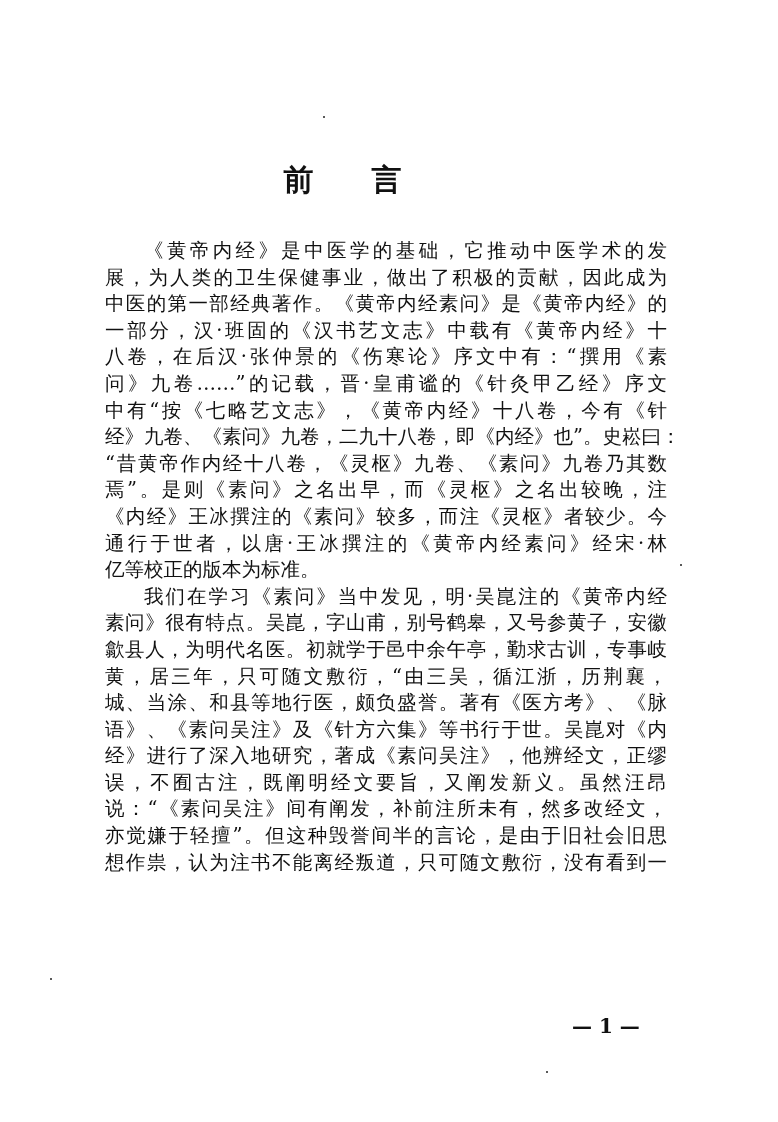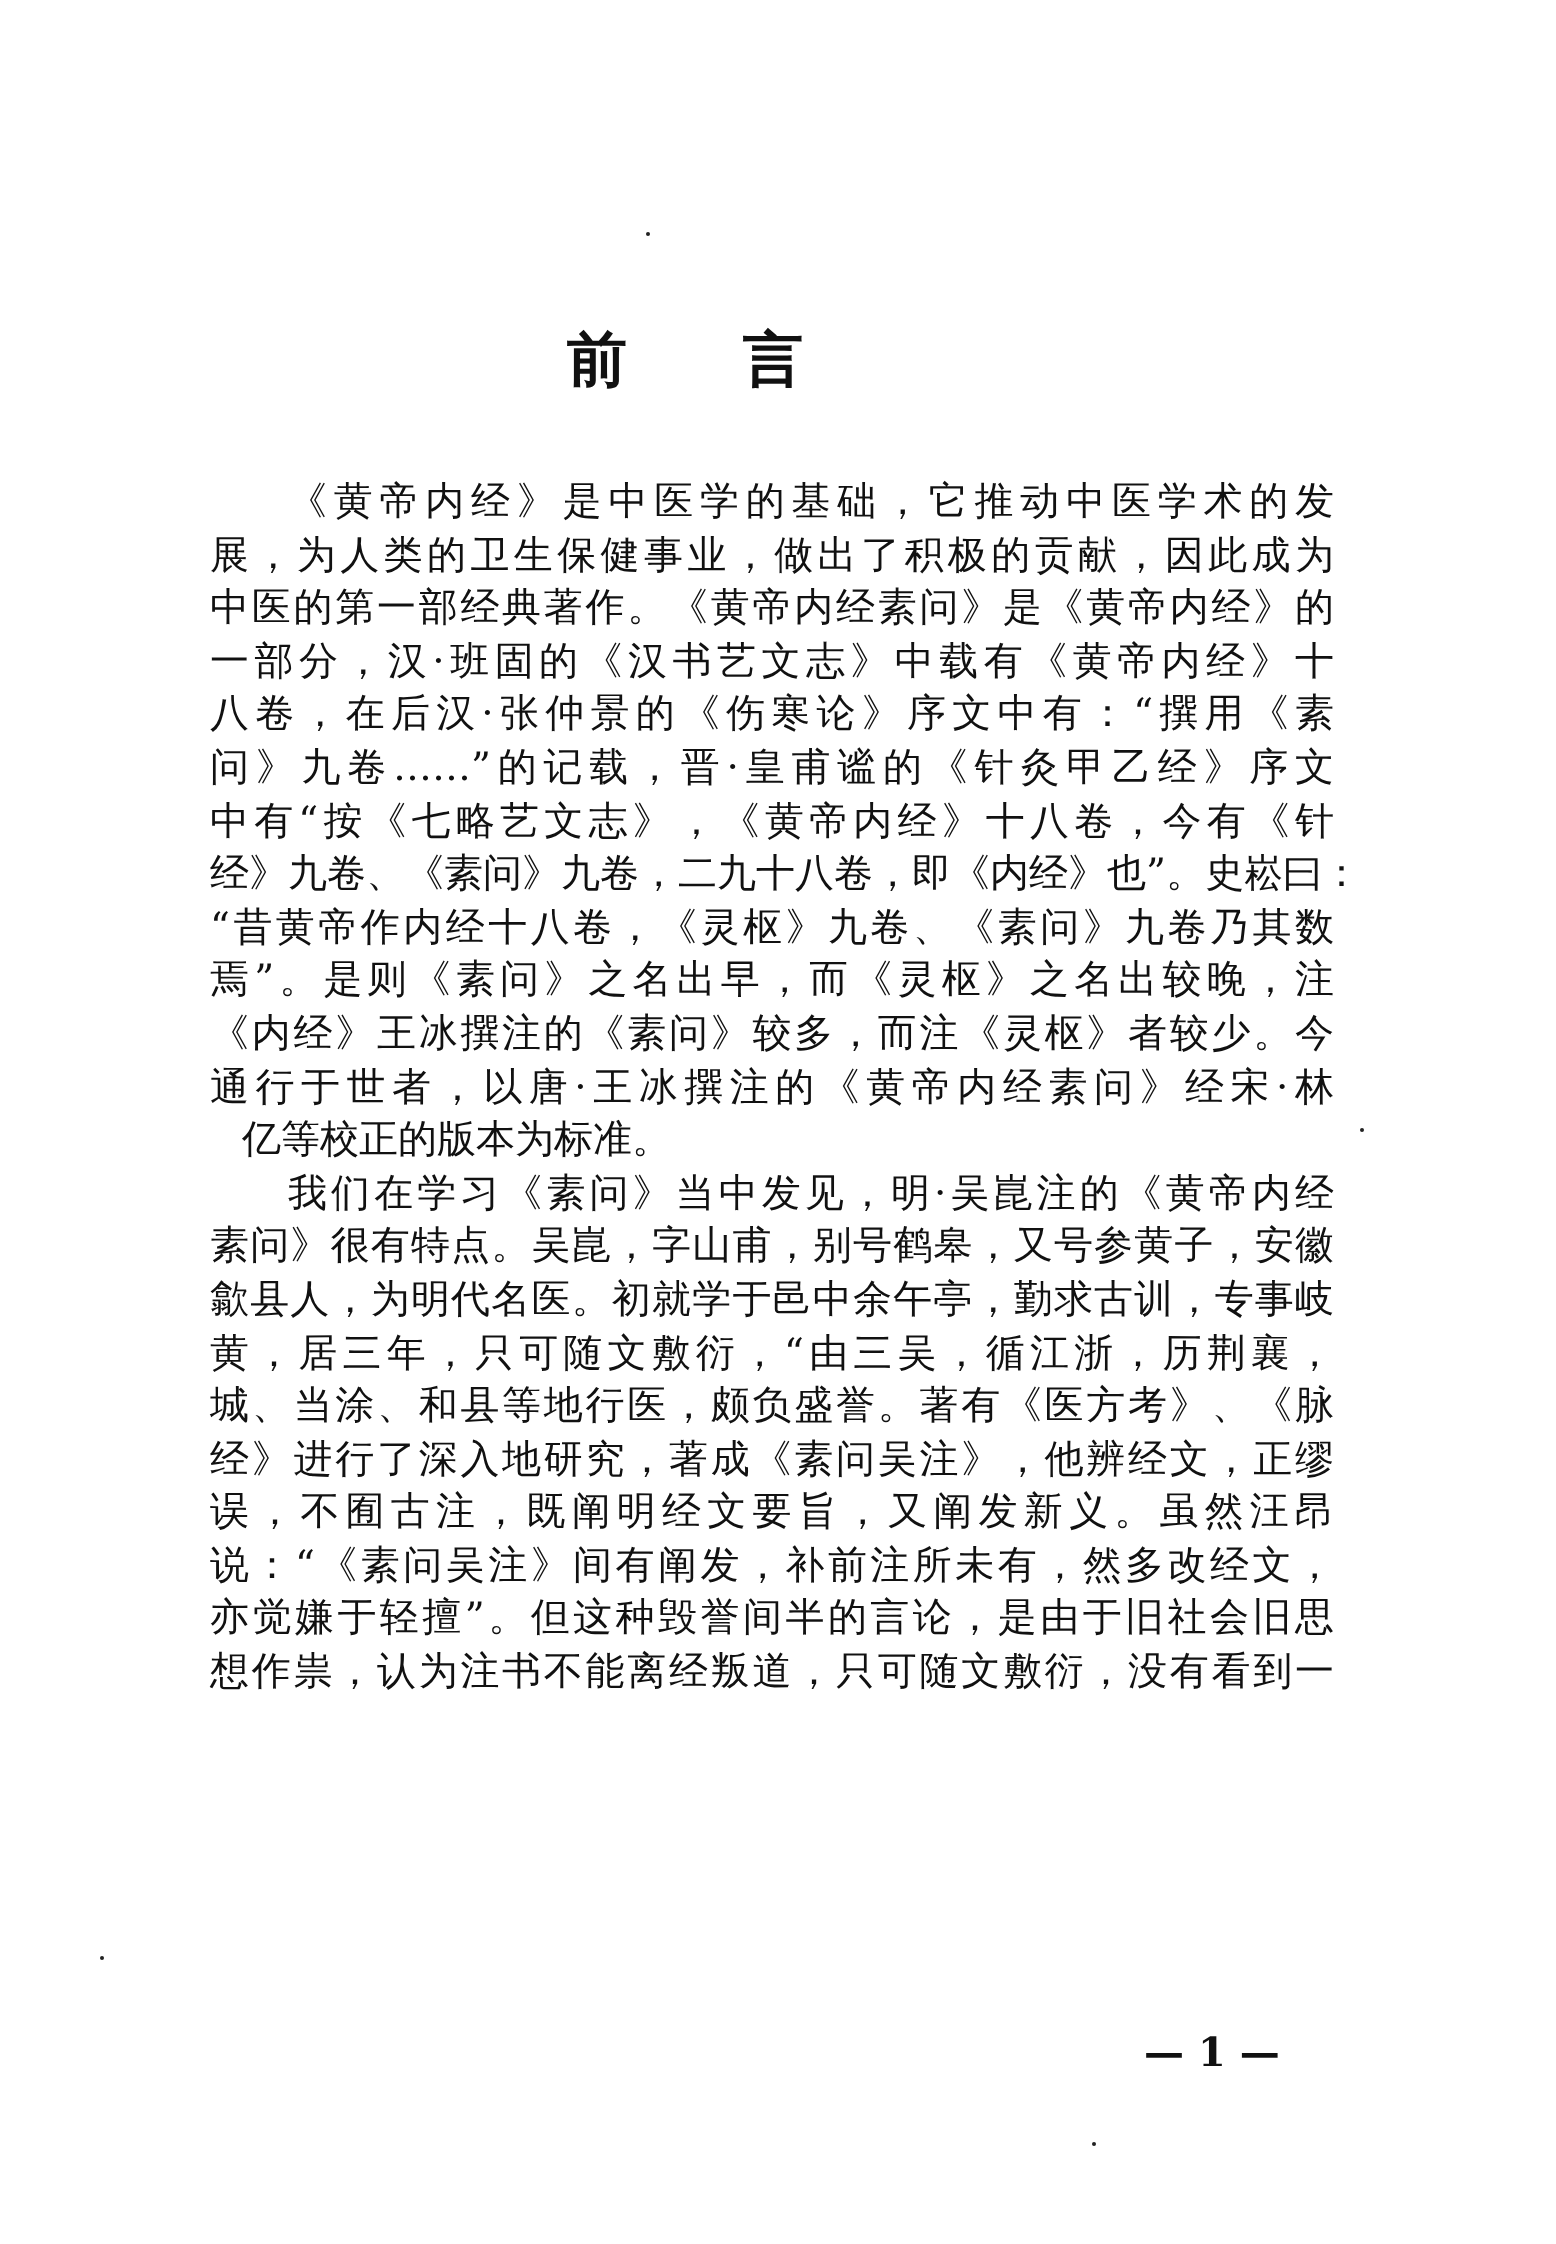--- a/index.html
+++ b/index.html
@@ -48,21 +48,20 @@
       height: 26.6px;
       line-height: 26.6px;
       font-size: 19.5px;
       white-space: nowrap;
       text-align: justify;
       text-align-last: justify;
       overflow: visible;
     }
     .line.last {
       text-align-last: left;
-      margin-left: 16px;
     }
     .line.indent {
       padding-left: 39px;
     }
     .page-number {
       position: absolute;
       top: 1014px;
       left: 572px;
       font-size: 20px;
       font-weight: bold;
@@ -96,20 +95,21 @@
     <div class="line">《内经》王冰撰注的《素问》较多，而注《灵枢》者较少。今</div>
     <div class="line">通行于世者，以唐·王冰撰注的《黄帝内经素问》经宋·林</div>
     <div class="line last">亿等校正的版本为标准。</div>
   </div>
   <div>
     <div class="line indent">我们在学习《素问》当中发见，明·吴崑注的《黄帝内经</div>
     <div class="line">素问》很有特点。吴崑，字山甫，别号鹤皋，又号参黄子，安徽</div>
     <div class="line">歙县人，为明代名医。初就学于邑中余午亭，勤求古训，专事岐</div>
     <div class="line">黄，居三年，只可随文敷衍，“由三吴，循江浙，历荆襄，</div>
     <div class="line">城、当涂、和县等地行医，颇负盛誉。著有《医方考》、《脉</div>
+    <div class="line">语》、《素问吴注》及《针方六集》等书行于世。吴崑对《内</div>
     <div class="line">经》进行了深入地研究，著成《素问吴注》，他辨经文，正缪</div>
     <div class="line">误，不囿古注，既阐明经文要旨，又阐发新义。虽然汪昂</div>
     <div class="line">说：“《素问吴注》间有阐发，补前注所未有，然多改经文，</div>
     <div class="line">亦觉嫌于轻擅”。但这种毁誉间半的言论，是由于旧社会旧思</div>
     <div class="line">想作祟，认为注书不能离经叛道，只可随文敷衍，没有看到一</div>
   </div>
 </div>
 
 <div class="page-number">— 1 —</div>
 

